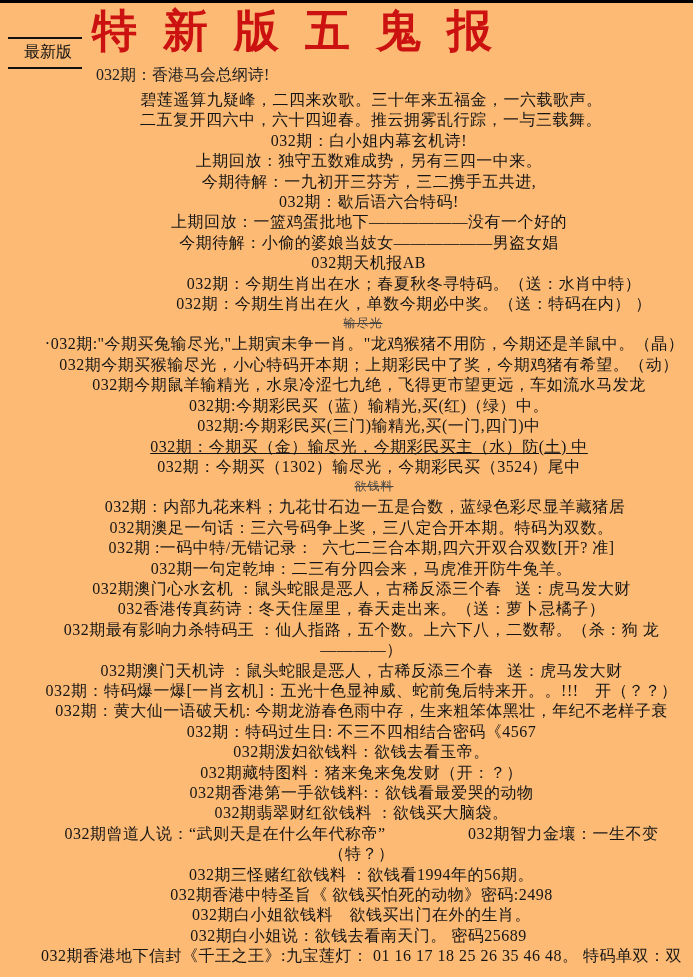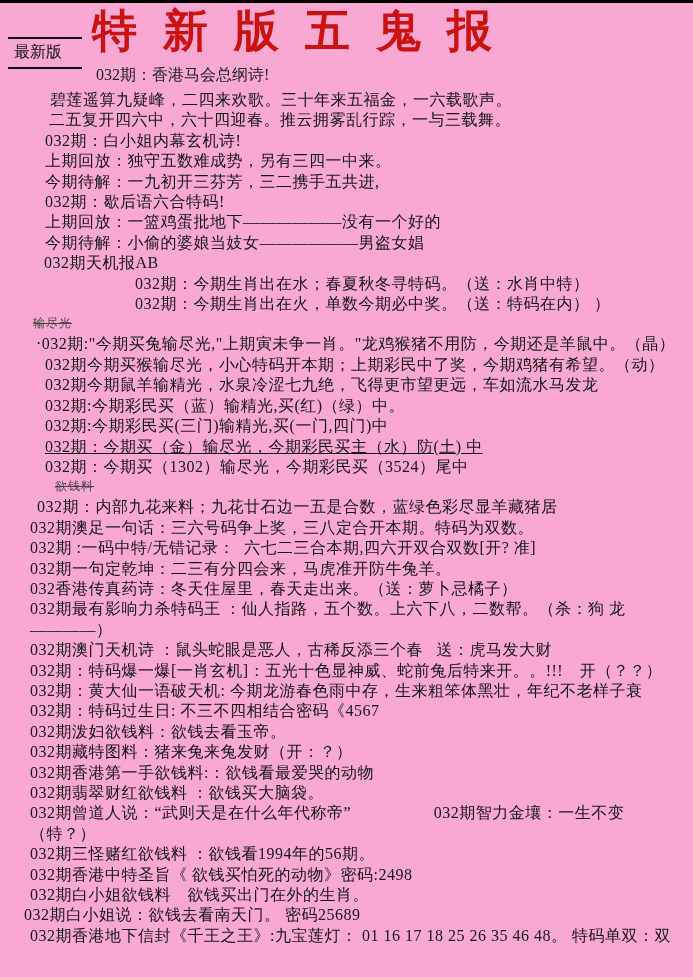--- a/index.html
+++ b/index.html
@@ -1,24 +1,25 @@
 <!DOCTYPE html>
 <html><head>
 <meta charset="utf-8">
 <style>
   html,body{margin:0;padding:0;background:#ffffff;}
   .page{
     position:relative;
     width:693px;height:977px;
-    background:#f9a8d4;
+    background:#fdba74;
     overflow:hidden;
     border-top:3px solid #000;
     box-sizing:border-box;
     font-family:"Liberation Serif","DejaVu Serif",serif;
     color:#111;
+    text-align:center;
   }
   .header{position:relative;height:85px;}
   .title{
     position:absolute;left:92px;top:-2px;margin:0;
     font-size:45px;font-weight:bold;color:#cc1111;
     letter-spacing:26px;white-space:nowrap;
   }
   .edition-box{
     position:absolute;left:8px;top:34px;width:74px;
     border-top:2px solid #111;border-bottom:2px solid #111;
@@ -70,20 +71,21 @@
       <div class="line" style="padding-left: 45px;">032期今期鼠羊输精光，水泉冷涩七九绝，飞得更市望更远，车如流水马发龙</div>
       <div class="line" style="padding-left: 45px;">032期:今期彩民买（蓝）输精光,买(红)（绿）中。</div>
       <div class="line" style="padding-left: 45px;">032期:今期彩民买(三门)输精光,买(一门,四门)中</div>
       <div class="line" style="padding-left: 45px; text-decoration: underline;">032期：今期买（金）输尽光，今期彩民买主（水）防(土) 中</div>
       <div class="line" style="padding-left: 45px;">032期：今期买（1302）输尽光，今期彩民买（3524）尾中</div>
       <div class="line strike" style="padding-left: 55px;">欲钱料</div>
       <div class="line" style="padding-left: 30px; margin-left: 7px;">032期：内部九花来料；九花廿石边一五是合数，蓝绿色彩尽显羊藏猪居</div>
       <div class="line" style="padding-left: 30px;">032期澳足一句话：三六号码争上奖，三八定合开本期。特码为双数。</div>
       <div class="line" style="padding-left: 30px;">032期 :一码中特/无错记录：  六七二三合本期,四六开双合双数[开? 准]</div>
       <div class="line" style="padding-left: 30px;">032期一句定乾坤：二三有分四会来，马虎准开防牛兔羊。</div>
+      <div class="line" style="padding-left: 30px;">032期澳门心水玄机 ：鼠头蛇眼是恶人，古稀反添三个春   送：虎马发大财</div>
       <div class="line" style="padding-left: 30px;">032香港传真药诗：冬天住屋里，春天走出来。（送：萝卜忌橘子）</div>
       <div class="line" style="padding-left: 30px;">032期最有影响力杀特码王 ：仙人指路，五个数。上六下八，二数帮。（杀：狗 龙————）</div>
       <div class="line" style="padding-left: 30px;">032期澳门天机诗 ：鼠头蛇眼是恶人，古稀反添三个春   送：虎马发大财</div>
       <div class="line" style="padding-left: 30px;">032期：特码爆一爆[一肖玄机]：五光十色显神威、蛇前兔后特来开。。!!!　开（？？）</div>
       <div class="line" style="padding-left: 30px;">032期：黄大仙一语破天机: 今期龙游春色雨中存，生来粗笨体黑壮，年纪不老样子衰</div>
       <div class="line" style="padding-left: 30px;">032期：特码过生日: 不三不四相结合密码《4567</div>
       <div class="line" style="padding-left: 30px;">032期泼妇欲钱料：欲钱去看玉帝。</div>
       <div class="line" style="padding-left: 30px;">032期藏特图料：猪来兔来兔发财（开：？）</div>
       <div class="line" style="padding-left: 30px;">032期香港第一手欲钱料:：欲钱看最爱哭的动物</div>
       <div class="line" style="padding-left: 30px;">032期翡翠财红欲钱料 ：欲钱买大脑袋。</div>

